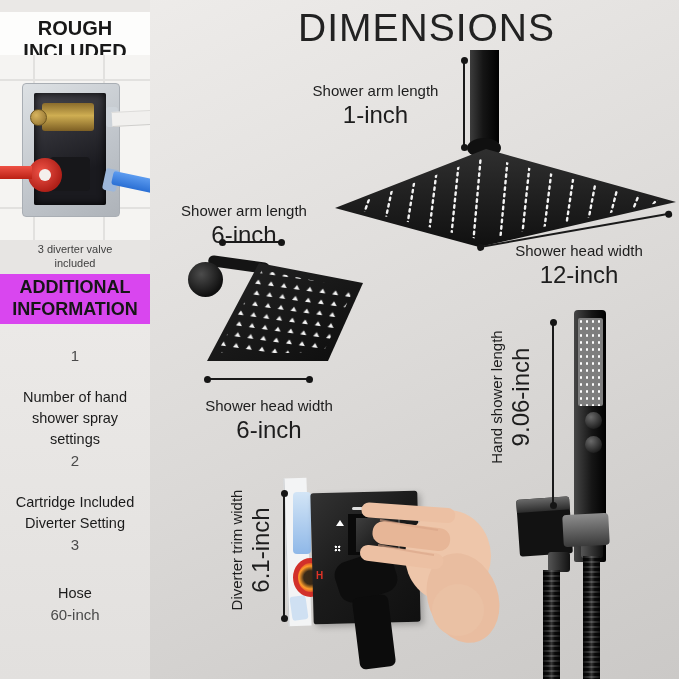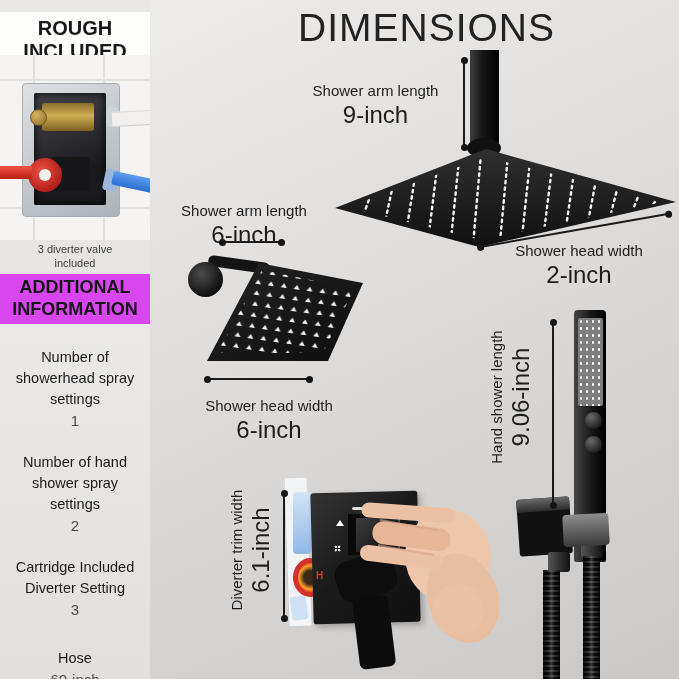--- a/index.html
+++ b/index.html
@@ -152,21 +152,20 @@
     <div class="valve-caption">
       <span>3 diverter valve included</span>
     </div>
 
     <div class="addl-block">
       <div class="addl-title">ADDITIONAL INFORMATION</div>
     </div>
 
     <div class="specs">
       <div class="spec">
-        <div class="spec-label">Number of showerhead spray settings</div>
         <div class="spec-value">1</div>
       </div>
       <div class="spec">
         <div class="spec-label">Number of hand shower spray settings</div>
         <div class="spec-value">2</div>
       </div>
       <div class="spec">
         <div class="spec-label">Cartridge Included Diverter Setting</div>
         <div class="spec-value">3</div>
       </div>
@@ -178,21 +177,21 @@
     </div>
   </div>
 
   <div class="dim-title">DIMENSIONS</div>
 
   <div class="ceil-arm"></div>
   <div class="ceil-nut"></div>
   <div class="dim dim-v" style="left:463px;top:60px;height:88px;"></div>
   <div class="dlabel" style="left:288px;top:82px;width:175px;">
     <div class="l1">Shower arm length</div>
-    <div class="l2">9-inch</div>
+    <div class="l2">1-inch</div>
   </div>
 
   <svg class="head-svg" style="left:333px;top:146px;" width="346" height="106" viewBox="0 0 346 106">
     <defs>
       <linearGradient id="hg" x1="0" y1="0" x2="0" y2="1">
         <stop offset="0" stop-color="#2f2f2f"></stop>
           <stop offset="1" stop-color="#101010"></stop>
       </linearGradient>
       <clipPath id="hclip">
           <polygon points="14,61 153,11 330,56 148,94"></polygon>
@@ -212,21 +211,21 @@
         <line x1="241" y1="27" x2="233" y2="81"></line>
       <line x1="263" y1="34" x2="255" y2="76"></line>
         <line x1="285" y1="40" x2="277" y2="71"></line>
       <line x1="307" y1="46" x2="299" y2="66"></line>
         <line x1="326" y1="51" x2="318" y2="61"></line>
     </g>
   </svg>
   <div class="dim dim-h" style="left:480px;top:246px;width:192px;transform:rotate(-10deg);transform-origin:left center;"></div>
   <div class="dlabel" style="left:483px;top:242px;width:192px;">
     <div class="l1">Shower head width</div>
-    <div class="l2">2-inch</div>
+    <div class="l2">12-inch</div>
   </div>
 
   <div class="dlabel" style="left:170px;top:202px;width:148px;">
     <div class="l1">Shower arm length</div>
     <div class="l2">6-inch</div>
   </div>
   <div class="dim dim-h" style="left:222px;top:241px;width:60px;"></div>
   <div class="wall-arm"></div>
   <div class="wall-esc"></div>
 

